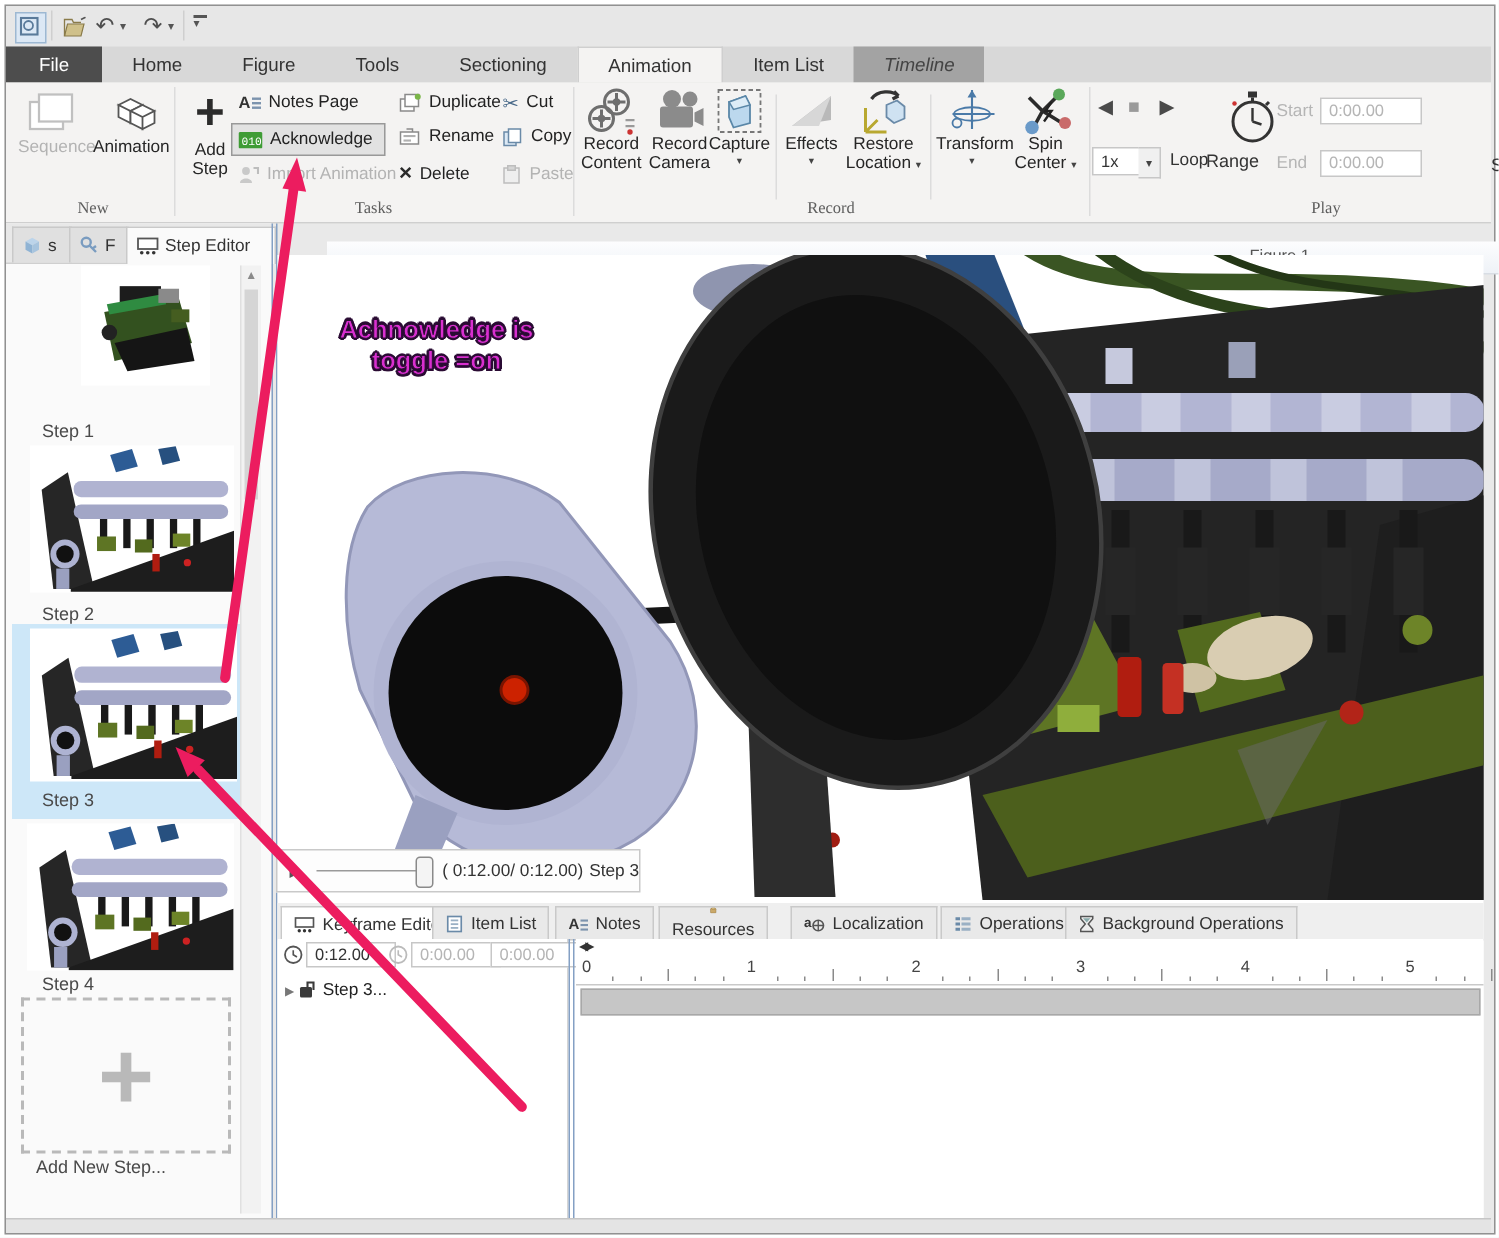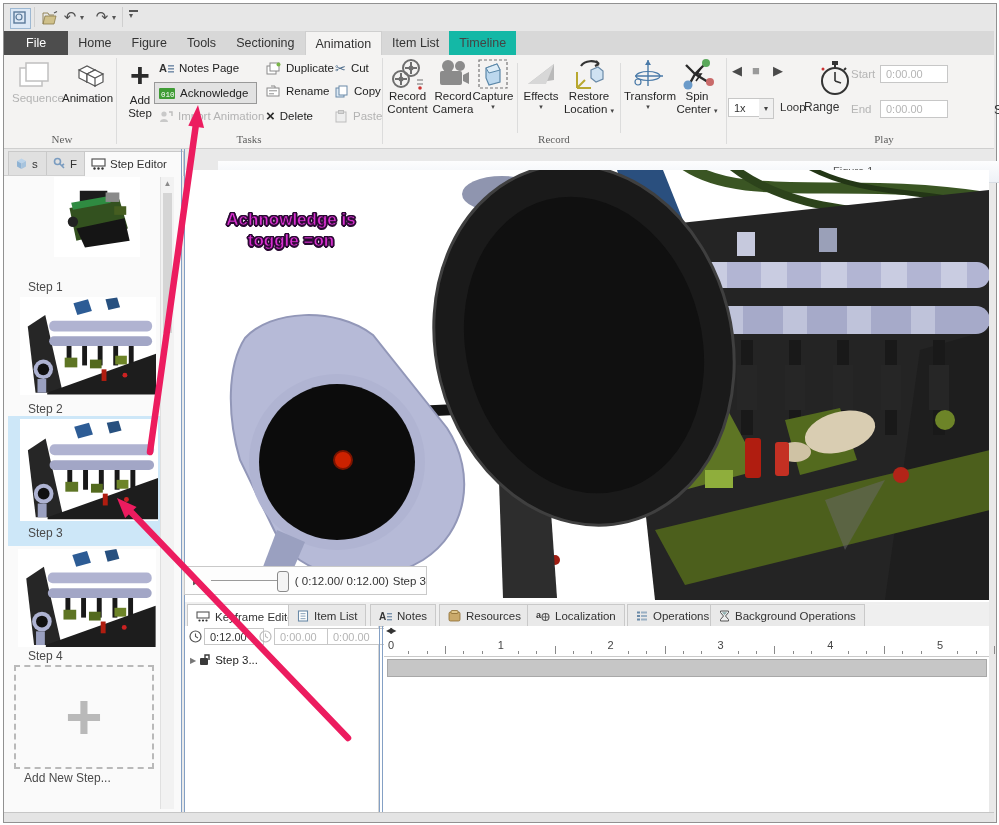--- a/index.html
+++ b/index.html
@@ -7,24 +7,24 @@
        -webkit-font-smoothing:antialiased;}
   .abs{position:absolute;}
   .app{left:3px;top:3px;width:992px;height:818px;border:1px solid #919191;background:#e9e9e9;}
   
   .titlebar{left:4px;top:4px;width:990px;height:27px;background:#e7e7e7;}
   .title-text{font-size:12px;color:#3c3c3c;white-space:nowrap;}
   .qat-ic{display:flex;align-items:center;justify-content:center;color:#4f4f4f;font-size:13px;}
   .qat-dd{font-size:8px;color:#555;}
   
   .tabrow{left:4px;top:31px;width:990px;height:24px;background:#d8d8d8;}
-  .rtab{height:24px;display:flex;align-items:center;justify-content:center;font-size:12.5px;color:#333;padding:0 10px;float:left;}
+  .rtab{height:24px;display:flex;align-items:center;justify-content:center;font-size:12.5px;color:#333;padding:0 20px;float:left;}
   .rtab.file{background:#4d4d4d;color:#fff;padding:0 22px;}
   .rtab.active{background:#f4f3f2;border:1px solid #cfcfcf;border-bottom:none;height:23px;}
-  .rtab.timeline{background:#14b8a6;color:#444;}
+  .rtab.timeline{font-style:italic;background:#a3a3a3;color:#444;}
   
   .ribbon{left:4px;top:55px;width:990px;height:93px;background:#f4f3f2;border-bottom:1px solid #cfcfcf;}
   .grp-label{position:absolute;top:78px;font-size:11px;color:#5e5e5e;text-align:center;font-family:Liberation Serif, serif;}
   .vdiv{position:absolute;top:3px;width:1px;height:86px;background:#dcdcdc;}
   .bigbtn-label{font-size:11.5px;color:#262626;text-align:center;line-height:13px;}
   .smbtn{position:absolute;display:flex;align-items:center;gap:5px;font-size:11.5px;color:#222;height:18px;}
   .smbtn .lbl{white-space:nowrap;}
   .disabled{color:#b3b3b3 !important;}
   .pressed{background:#e2e2e2;border:1px solid #999;}
   .ddarrow{font-size:7px;color:#444;}
@@ -527,21 +527,21 @@
     </div>
     <div class="btab" style="left:185px;">
       <svg width="13" height="11" viewBox="0 0 13 11">
           <text x="0" y="9.5" font-size="10" font-weight="bold" fill="#333" font-family="Liberation Sans,sans-serif">A</text>
           <rect x="8" y="3" width="5" height="1.4" fill="#7c93ad"></rect>
           <rect x="8" y="6" width="5" height="1.4" fill="#7c93ad"></rect>
           <rect x="8" y="9" width="5" height="1.4" fill="#7c93ad"></rect>
         </svg>
       <span>Notes</span>
     </div>
-    <div class="btab" style="left:254px;">
+    <div class="btab" style="left:254px;flex-direction:column;">
       <svg width="13" height="12" viewBox="0 0 13 12">
           <rect x="1" y="2" width="11" height="9" rx="1.5" fill="#caa96a" stroke="#8a6a30" stroke-width="0.8"></rect>
           <rect x="3" y="0.5" width="7" height="3" rx="1" fill="#e0c68a" stroke="#8a6a30" stroke-width="0.8"></rect>
         </svg>
       <span>Resources</span>
     </div>
     <div class="btab" style="left:342px;">
       <svg width="14" height="12" viewBox="0 0 14 12">
           <text x="0" y="8" font-size="9" font-weight="bold" fill="#333" font-family="Liberation Sans,sans-serif">a</text>
           <circle cx="9.5" cy="7" r="3.5" fill="none" stroke="#555" stroke-width="1.1"></circle>

